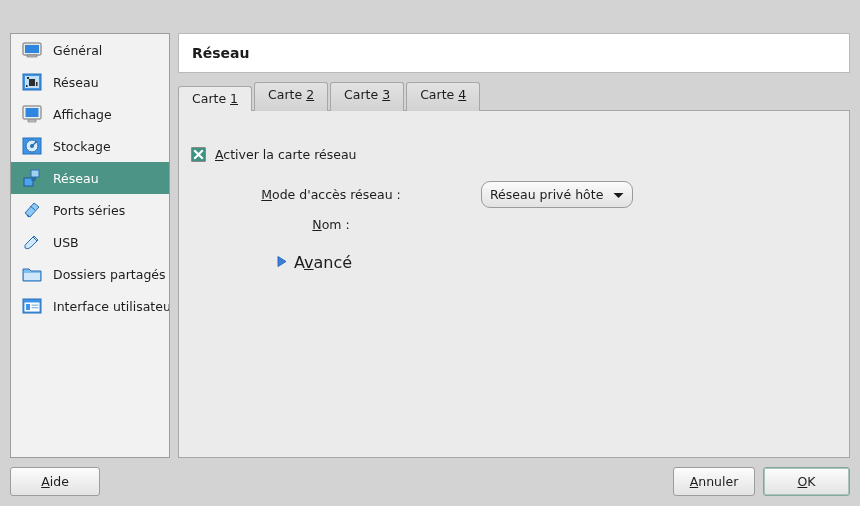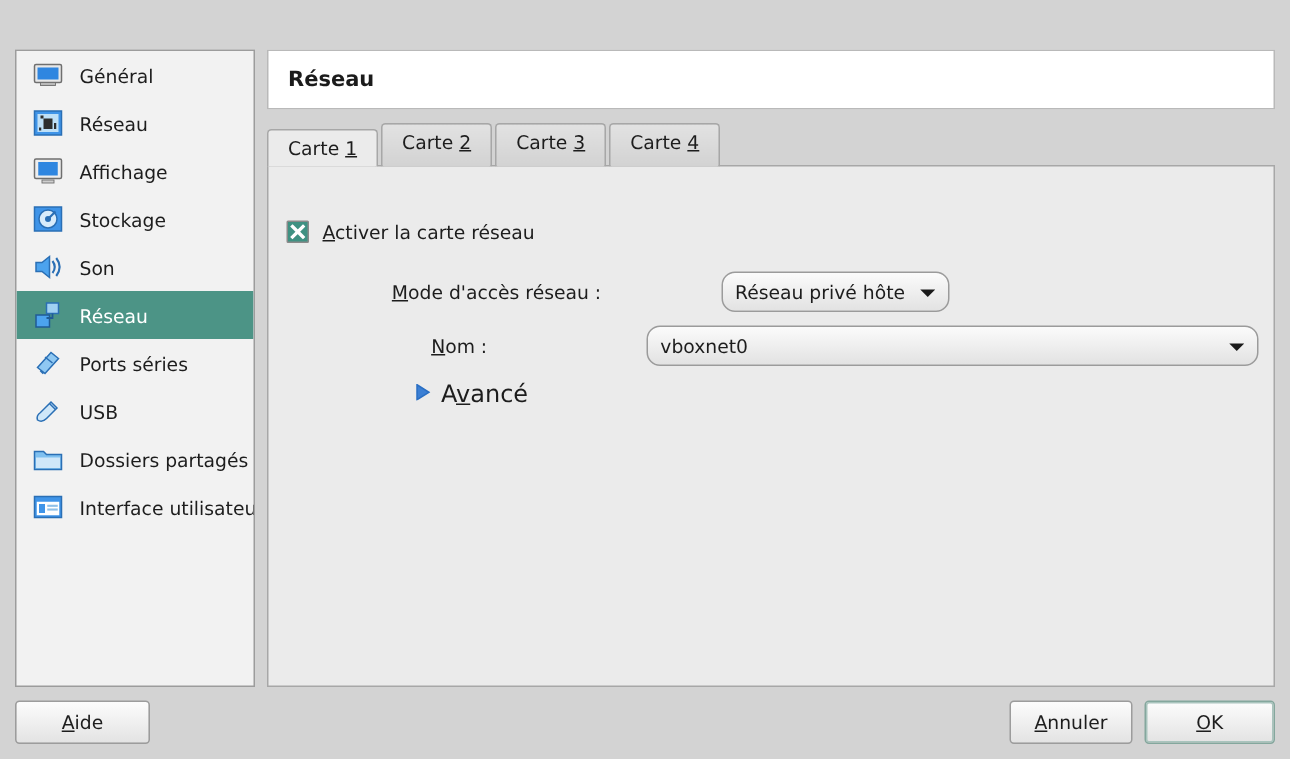--- a/index.html
+++ b/index.html
@@ -313,30 +313,20 @@
           <svg width="22" height="22" viewBox="0 0 22 22">
             <rect x="2" y="3" width="18" height="16" fill="#3f94e8" stroke="#2a6fb5"></rect>
             <circle cx="11" cy="11" r="6" fill="#d8ecfb" stroke="#2a6fb5"></circle>
             <circle cx="11" cy="11" r="2" fill="#2a6fb5"></circle>
             <path d="M11 11 L16 6" stroke="#2a6fb5" stroke-width="1.4" fill="none"></path>
           </svg>
         </span>
         <span class="side-label">Stockage</span>
       </div>
 
-      <div class="side-item">
-        <span class="side-icon">
-          <svg width="22" height="22" viewBox="0 0 22 22">
-            <path d="M3 8 h4 l5 -4 v14 l-5 -4 h-4 z" fill="#4ca3ee" stroke="#2a6fb5"></path>
-            <path d="M14 7 q3 4 0 8" stroke="#2a6fb5" stroke-width="1.4" fill="none"></path>
-            <path d="M16.5 5 q4.5 6 0 12" stroke="#2a6fb5" stroke-width="1.4" fill="none"></path>
-          </svg>
-        </span>
-        <span class="side-label">Son</span>
-      </div>
 
       <div class="side-item selected">
         <span class="side-icon">
           <svg width="22" height="22" viewBox="0 0 22 22">
             <rect x="10" y="3" width="8" height="7" fill="#9fd0f2" stroke="#2a6fb5"></rect>
             <rect x="3" y="11" width="9" height="8" fill="#4ca3ee" stroke="#1f5b96"></rect>
             <path d="M14 10 v3 h-4" stroke="#1f5b96" stroke-width="1.2" fill="none"></path>
           </svg>
         </span>
         <span class="side-label">Réseau</span>
@@ -420,28 +410,20 @@
               <span class="combo-arrow">
                 <svg width="11" height="7" viewBox="0 0 11 7">
                     <path d="M0.5 1 L5.5 6 L10.5 1 z" fill="#1a1a1a"></path>
                   </svg>
               </span>
             </span>
           </div>
 
           <div class="form-row row-name">
             <span class="field-label"><span class="u">N</span><span>om :</span></span>
-            <span class="combo combo-name">
-              <span class="combo-text">vboxnet0</span>
-              <span class="combo-arrow">
-                <svg width="11" height="7" viewBox="0 0 11 7">
-                    <path d="M0.5 1 L5.5 6 L10.5 1 z" fill="#1a1a1a"></path>
-                  </svg>
-              </span>
-            </span>
           </div>
 
           <div class="row-adv">
             <span class="adv-arrow">
               <svg width="10" height="11" viewBox="0 0 10 11">
                   <path d="M1 0.5 L9 5.5 L1 10.5 z" fill="#3b7fd4" stroke="#2a6fc4"></path>
                 </svg>
             </span>
             <span class="adv-label"><span>A</span><span class="u">v</span><span>ancé</span></span>
           </div>

